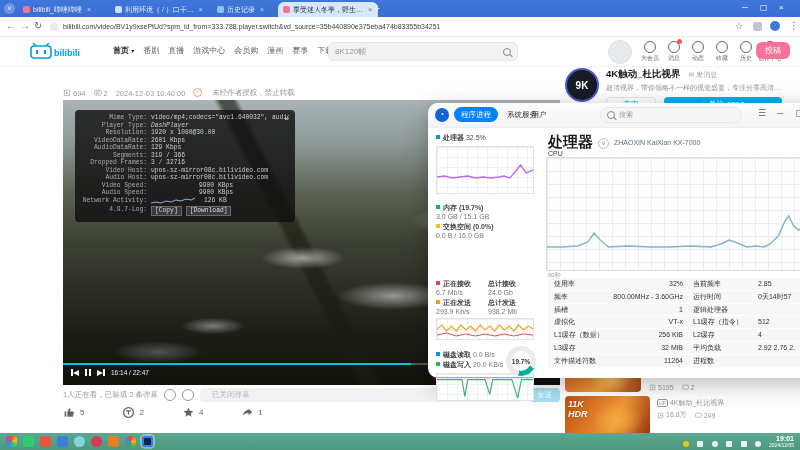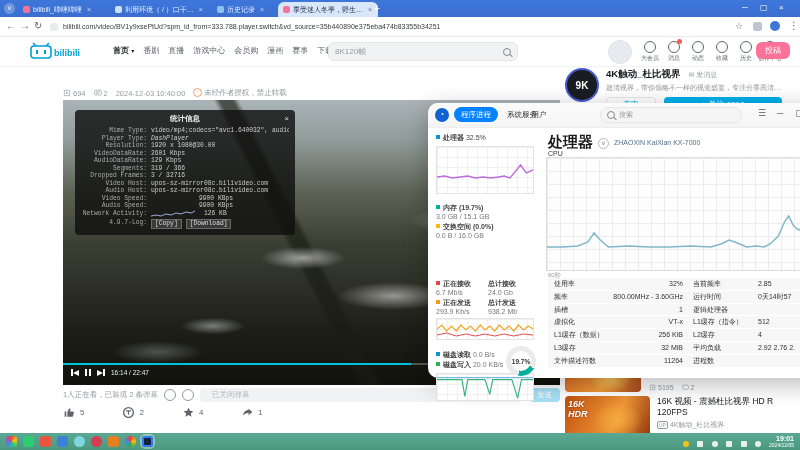--- a/index.html
+++ b/index.html
@@ -208,31 +208,30 @@
         <span>694</span>
       </span>
     <span style="display:flex;align-items:center;gap:2px">
         <svg width="8" height="8" viewBox="0 0 12 12">
           <rect x="1" y="2" width="10" height="7" rx="1.5" fill="none" stroke="#9499a0"></rect>
           <path d="M3 4.5h6M3 6.5h4" stroke="#9499a0"></path>
         </svg>
         <span>2</span>
       </span>
     <span>2024-12-03 10:40:00</span>
-    <span style="display:flex;align-items:flex-start;gap:2px">
+    <span style="display:flex;align-items:flex-start;gap:10px">
         <span style="width:7px;height:7px;border:1px solid #f0a06e;border-radius:50%;color:#f0a06e;font-size:5px;text-align:center;line-height:7px">!</span>
         <span>未经作者授权，禁止转载</span>
       </span>
   </div>
 
   <div class="abs player">
     <div class="scene"></div>
 
     <div class="abs stats">
-      <div class="ttl">统计信息</div>
       <span class="abs" style="right:6px;top:4px;color:#ddd;font-size:8px">×</span>
       <div class="srow">
           <span class="sl">Mime Type:</span>
           <span class="sv">video/mp4;codecs="avc1.640032", audio/mp4;codecs="mp4a.40.2"</span>
         </div>
       <div class="srow">
           <span class="sl">Player Type:</span>
           <span class="sv" style="font-style:italic">DashPlayer</span>
         </div>
       <div class="srow">
@@ -375,24 +374,23 @@
             </svg>
             <span>2</span>
           </span>
       </div>
     </div>
 
     <div class="abs" style="left:0;top:328px;width:231px;display:flex;gap:7px">
       <div class="thumb" style="width:85px;height:40px;flex:0 0 auto;background:
            radial-gradient(34px 26px at 62% 60%,#f2a93e,transparent 72%),
            linear-gradient(115deg,#c2510f,#ef9636 60%,#93370e)">
-        <span class="tbadge" style="color:#fff;width:30px">16K HDR</span>
+        <span class="tbadge" style="color:#fff;width:30px">11K HDR</span>
       </div>
       <div style="flex:1">
-        <div class="rtitle" style="height:22px;overflow:hidden">16K 视频 - 震撼杜比视界 HD R 120FPS</div>
         <div class="small" style="margin-top:2px"><span style="border:1px solid #9499a0;border-radius:2px;font-size:5px;padding:0 1px">UP</span> <span>4K触动_杜比视界</span></div>
         <div class="rstat" style="margin-top:2px">
           <span style="display:flex;align-items:center;gap:2px">
               <svg width="7" height="7" viewBox="0 0 12 12">
                 <path d="M2 2h8v8H2z" fill="none" stroke="#9499a0"></path>
                 <path d="M5 4l3 2-3 2z" fill="#9499a0"></path>
               </svg>
               <span>16.8万</span>
             </span>
           <span style="display:flex;align-items:center;gap:2px">

